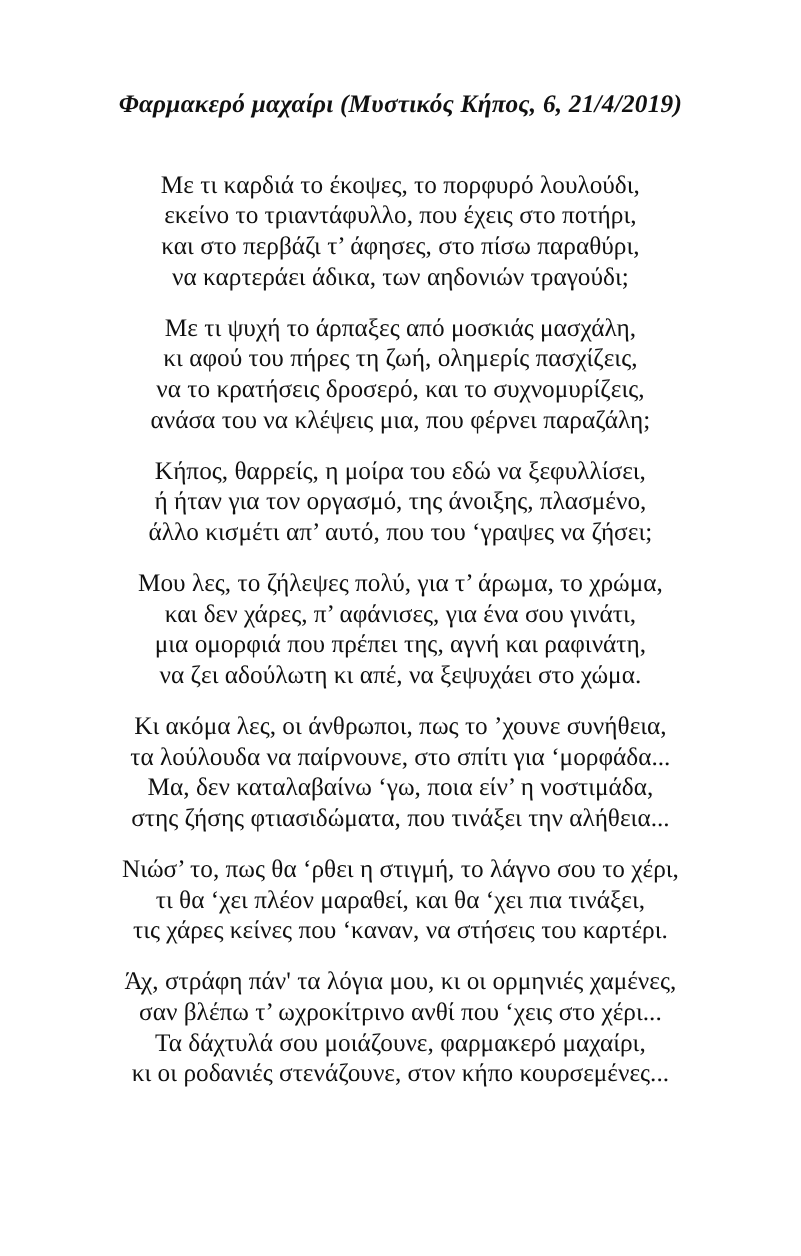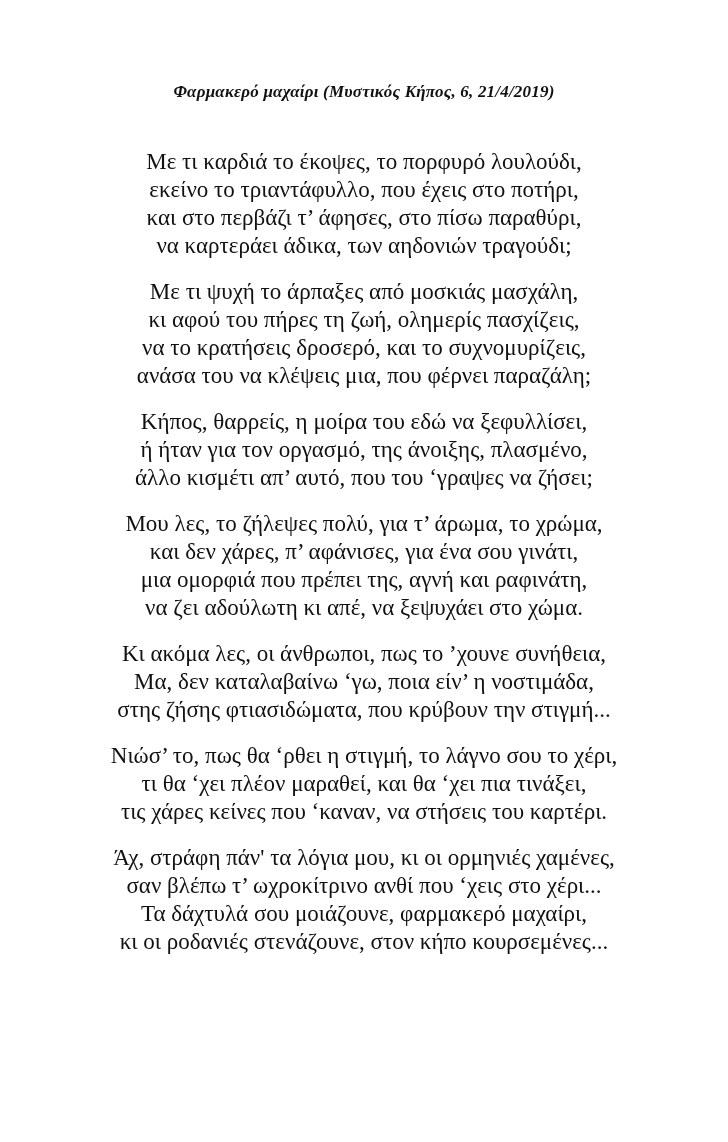--- a/index.html
+++ b/index.html
@@ -15,21 +15,21 @@
     overflow: hidden;
   }
   .page {
     box-sizing: border-box;
     width: 728px;
     height: 1142px;
     padding-top: 82px;
     text-align: center;
   }
   .poem-title {
-    font-size: 17px;
+    font-size: 23px;
     font-weight: bold;
     font-style: italic;
     margin: 0 0 46px 0;
     letter-spacing: 0.2px;
     text-align: center;
   }
   .stanza {
     margin: 0 0 18px 0;
   }
   .line {
@@ -68,22 +68,23 @@
 
   <div class="stanza">
     <p class="line">Μου λες, το ζήλεψες πολύ, για τ’ άρωμα, το χρώμα,</p>
     <p class="line">και δεν χάρες, π’ αφάνισες, για ένα σου γινάτι,</p>
     <p class="line">μια ομορφιά που πρέπει της, αγνή και ραφινάτη,</p>
     <p class="line">να ζει αδούλωτη κι απέ, να ξεψυχάει στο χώμα.</p>
   </div>
 
   <div class="stanza">
     <p class="line">Κι ακόμα λες, οι άνθρωποι, πως το ’χουνε συνήθεια,</p>
+    <p class="line">τα λούλουδα να παίρνουνε, στο σπίτι για ‘μορφάδα...</p>
     <p class="line">Μα, δεν καταλαβαίνω ‘γω, ποια είν’ η νοστιμάδα,</p>
-    <p class="line">στης ζήσης φτιασιδώματα, που κρύβουν την στιγμή...</p>
+    <p class="line">στης ζήσης φτιασιδώματα, που τινάξει την αλήθεια...</p>
   </div>
 
   <div class="stanza">
     <p class="line">Νιώσ’ το, πως θα ‘ρθει η στιγμή, το λάγνο σου το χέρι,</p>
     <p class="line">τι θα ‘χει πλέον μαραθεί, και θα ‘χει πια τινάξει,</p>
     <p class="line">τις χάρες κείνες που ‘καναν, να στήσεις του καρτέρι.</p>
   </div>
 
   <div class="stanza">
     <p class="line">Άχ, στράφη πάν' τα λόγια μου, κι οι ορμηνιές χαμένες,</p>

